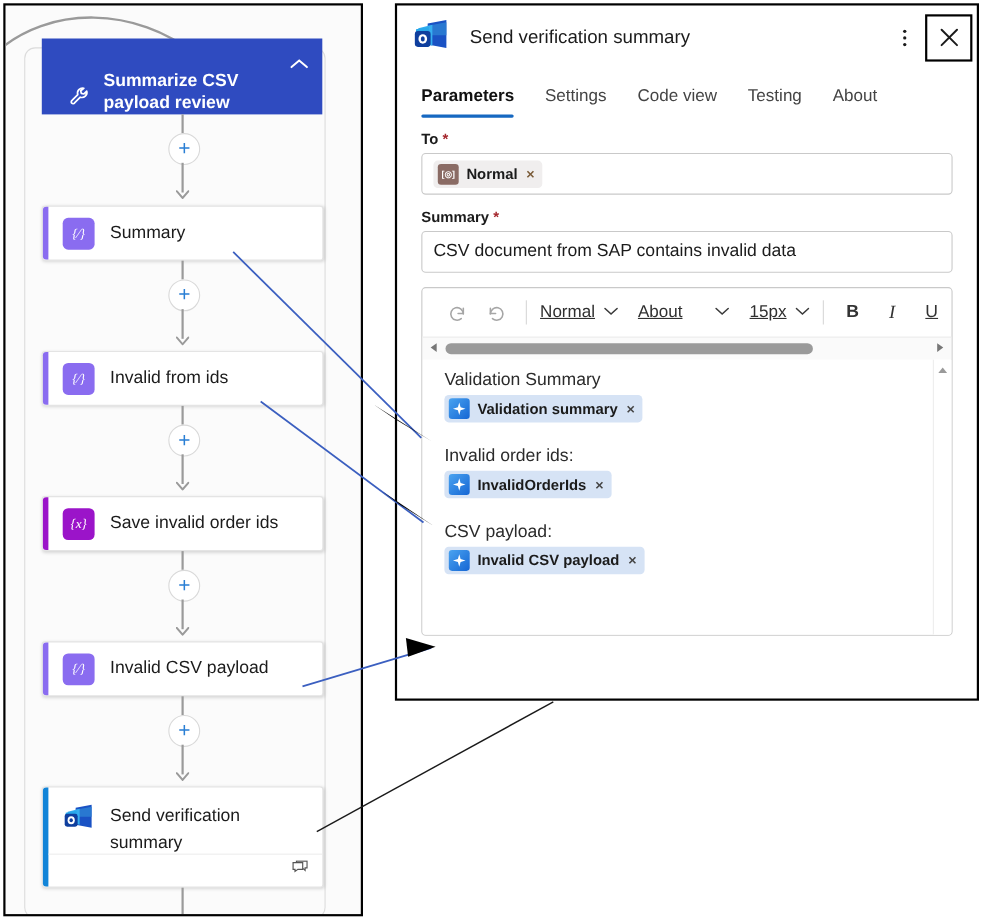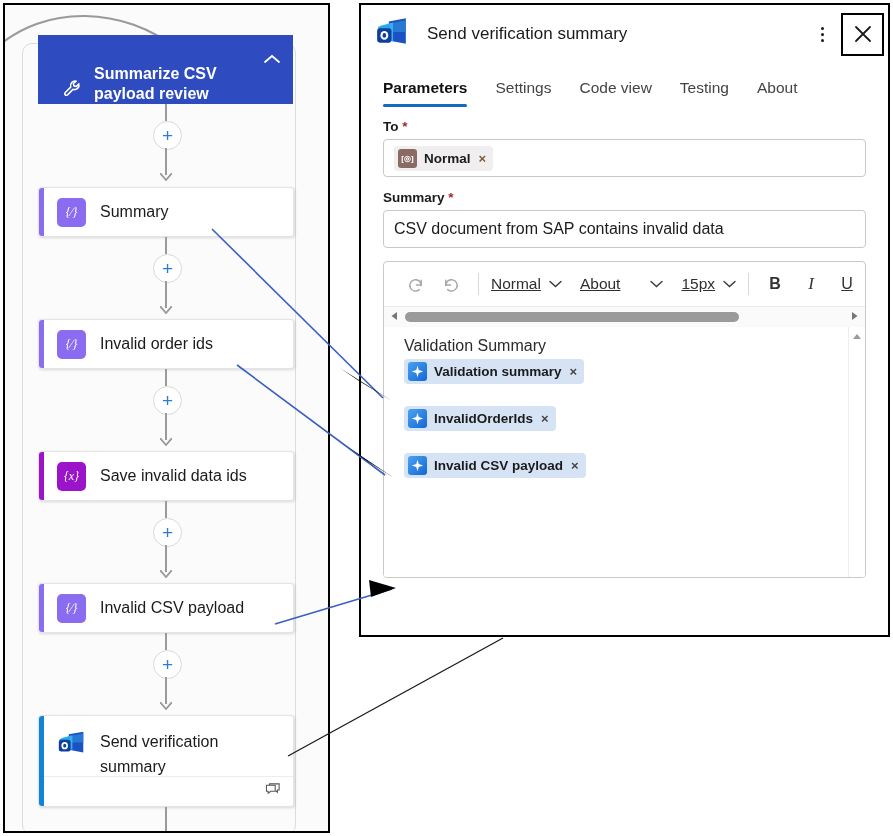--- a/index.html
+++ b/index.html
@@ -188,38 +188,38 @@
       <div class="vline" style="top:276px;height:27px;"></div>
       <svg class="arrowhead" style="top:301px;" viewBox="0 0 12 8">
           <path d="M0 0 L6 7 L12 0" stroke="#9a9a9a" stroke-width="1.8" fill="none"></path>
         </svg>
 
       <div class="node" style="top:314px;">
         <div class="railc" style="background:#8a6cf0;"></div>
         <div class="ico-sq" style="background:#8a6cf0;">
             <span>{⁄}</span>
           </div>
-        <span class="node-label">Invalid order ids</span>
+        <span class="node-label">Invalid from ids</span>
       </div>
 
       <div class="vline" style="top:364px;height:17px;"></div>
       <div class="plus" style="top:381px;">
           <span>+</span>
         </div>
       <div class="vline" style="top:408px;height:27px;"></div>
       <svg class="arrowhead" style="top:433px;" viewBox="0 0 12 8">
           <path d="M0 0 L6 7 L12 0" stroke="#9a9a9a" stroke-width="1.8" fill="none"></path>
         </svg>
 
       <div class="node" style="top:446px;">
         <div class="railc" style="background:#9b14c9;"></div>
         <div class="ico-sq" style="background:#9b14c9;">
             <span>{x}</span>
           </div>
-        <span class="node-label">Save invalid data ids</span>
+        <span class="node-label">Save invalid order ids</span>
       </div>
 
       <div class="vline" style="top:496px;height:17px;"></div>
       <div class="plus" style="top:513px;">
           <span>+</span>
         </div>
       <div class="vline" style="top:540px;height:27px;"></div>
       <svg class="arrowhead" style="top:565px;" viewBox="0 0 12 8">
           <path d="M0 0 L6 7 L12 0" stroke="#9a9a9a" stroke-width="1.8" fill="none"></path>
         </svg>
@@ -395,32 +395,34 @@
               <span class="chip-ico" style="background:linear-gradient(135deg,#4aa3f0,#1566d4);">
                 <svg width="13" height="13" viewBox="0 0 16 16">
                     <path d="M8 1 L9.5 6.3 L15 8 L9.5 9.7 L8 15 L6.5 9.7 L1 8 L6.5 6.3 Z" fill="#fff"></path>
                   </svg>
               </span>
               <span>Validation summary</span>
               <span class="chip-x">×</span>
             </span>
           </div>
 
+          <div class="eline">Invalid order ids:</div>
           <div class="echip-row">
             <span class="chip ai">
               <span class="chip-ico" style="background:linear-gradient(135deg,#4aa3f0,#1566d4);">
                 <svg width="13" height="13" viewBox="0 0 16 16">
                     <path d="M8 1 L9.5 6.3 L15 8 L9.5 9.7 L8 15 L6.5 9.7 L1 8 L6.5 6.3 Z" fill="#fff"></path>
                   </svg>
               </span>
               <span>InvalidOrderIds</span>
               <span class="chip-x">×</span>
             </span>
           </div>
 
+          <div class="eline">CSV payload:</div>
           <div class="echip-row">
             <span class="chip ai">
               <span class="chip-ico" style="background:linear-gradient(135deg,#4aa3f0,#1566d4);">
                 <svg width="13" height="13" viewBox="0 0 16 16">
                     <path d="M8 1 L9.5 6.3 L15 8 L9.5 9.7 L8 15 L6.5 9.7 L1 8 L6.5 6.3 Z" fill="#fff"></path>
                   </svg>
               </span>
               <span>Invalid CSV payload</span>
               <span class="chip-x">×</span>
             </span>

